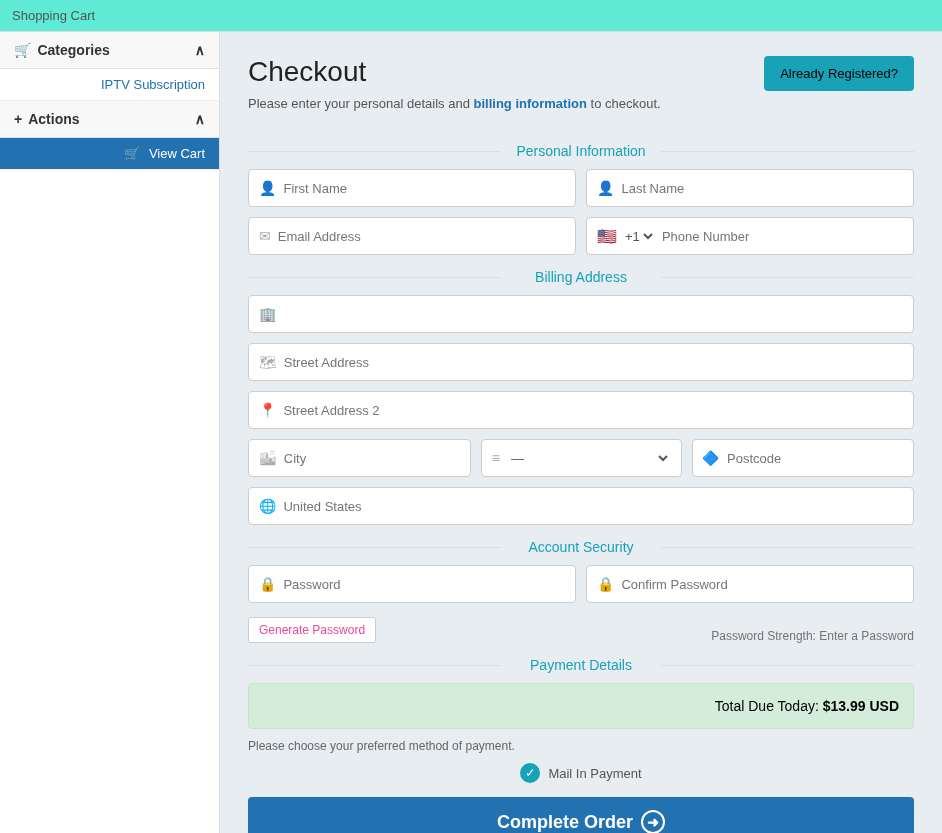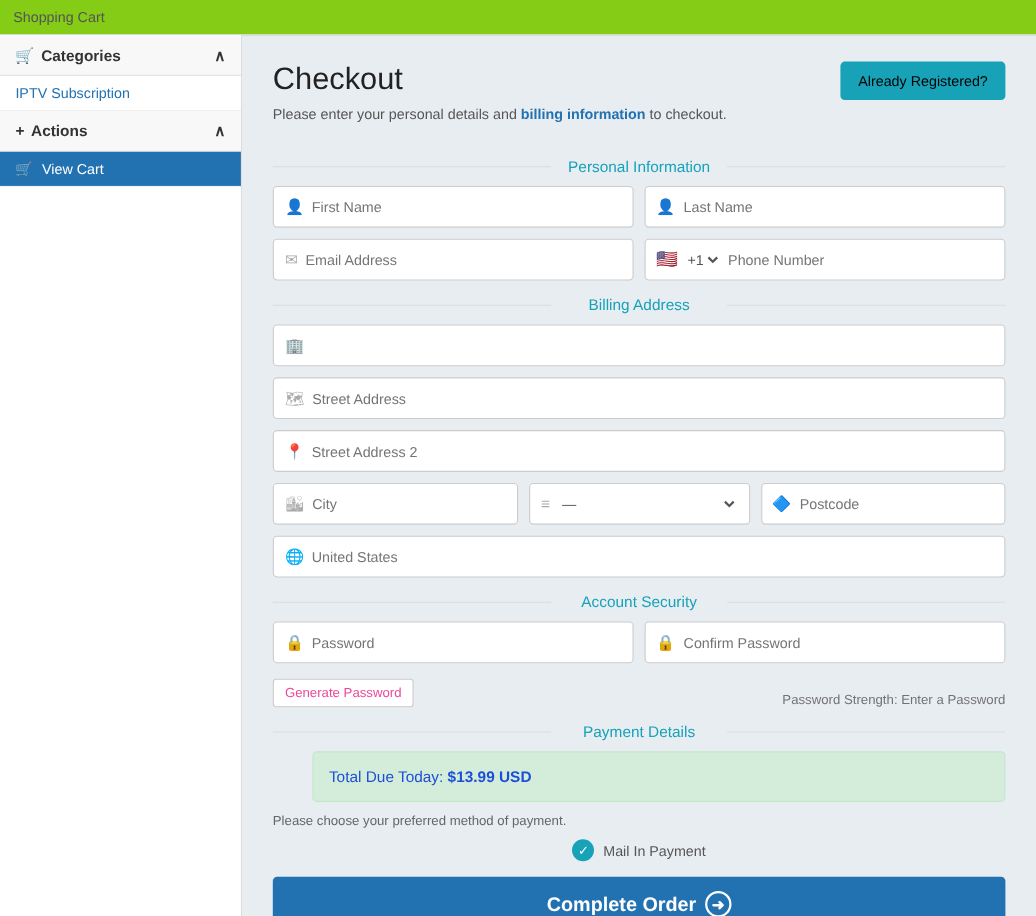--- a/index.html
+++ b/index.html
@@ -3,21 +3,21 @@
   <meta charset="utf-8">
   <style>
     * { box-sizing: border-box; margin: 0; padding: 0; }
     body {
       font-family: Arial, sans-serif;
       font-size: 14px;
       background: #e8edf2;
       min-height: 833px;
     }
     .top-bar {
-      background: #84cc16;
+      background: #5eead4;
       border-bottom: 1px solid #ddd;
       padding: 8px 12px;
       font-size: 13px;
       color: #555;
     }
     .layout {
       display: flex;
       min-height: calc(833px - 32px);
     }
     
@@ -47,20 +47,21 @@
     .sidebar-item-link {
       display: flex;
       align-items: center;
       gap: 8px;
       padding: 8px 14px;
       font-size: 13px;
       color: #2271b1;
       cursor: pointer;
       text-decoration: none;
       border-bottom: 1px solid #eee;
+      justify-content: flex-end;
     }
     .sidebar-item-active {
       background: #2271b1;
       color: #fff !important;
     }
     
     .main {
       flex: 1;
       padding: 24px 28px;
       overflow-y: auto;
@@ -210,25 +211,24 @@
       justify-content: space-between;
       align-items: flex-end;
       margin-bottom: 8px;
     }
     
     .total-due-box {
       background: #d4edda;
       border: 1px solid #c3e6cb;
       border-radius: 4px;
       padding: 14px;
-      text-align: left;
-      font-size: 14px;
-      color: #1d4ed8;
+      text-align: right;
+      font-size: 14px;
+      color: #000000;
       margin-bottom: 10px;
-      margin-left: 36px;
     }
     .total-due-box .amount {
       font-weight: 600;
     }
     .payment-note {
       font-size: 12px;
       color: #666;
       margin-bottom: 10px;
     }
     .payment-option {

